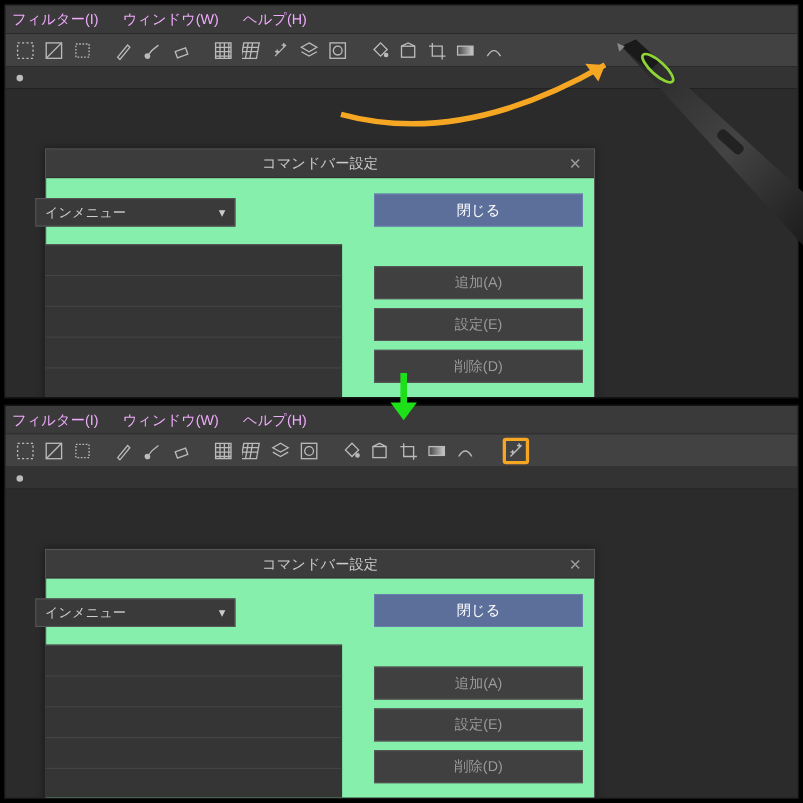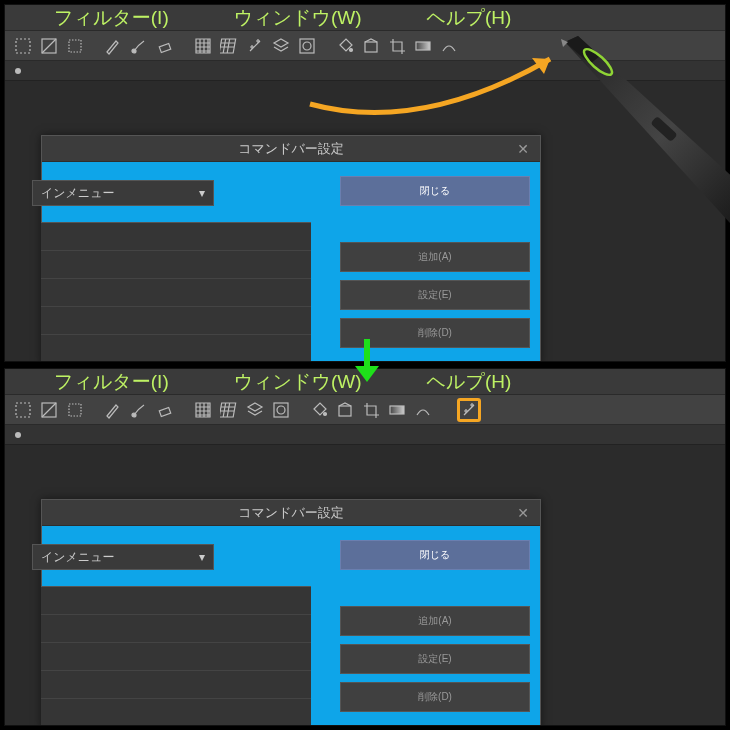--- a/index.html
+++ b/index.html
@@ -26,21 +26,21 @@
   
   .menubar {
     height: 26px;
     background: #3a3a3a;
     display: flex;
     align-items: center;
     padding: 0 6px;
     gap: 22px;
     border-bottom: 1px solid #2a2a2a;
   }
-  .menubar span { color: #bef264; font-size: 19px; margin-left: 43px; }
+  .menubar span { color: #f0abfc; font-size: 13px; }
 
   
   .toolbar {
     height: 30px;
     background: #424242;
     display: flex;
     align-items: center;
     padding: 0 6px;
     gap: 2px;
     border-bottom: 1px solid #2a2a2a;
@@ -105,21 +105,21 @@
     right: 8px; top: 4px;
     width: 18px; height: 18px;
     display: flex; align-items: center; justify-content: center;
     color: #999;
     cursor: pointer;
     font-size: 14px;
   }
   .dlg-body {
     position: relative;
     height: calc(100% - 26px);
-    background: #0ea5e9;
+    background: #86efac;
     padding-left: 32px;
   }
   .dropdown {
     position: absolute;
     left: -10px; top: 18px;
     width: 182px; height: 26px;
     background: #3a3a3a;
     border: 1px solid #555;
     display: flex; align-items: center;
     padding: 0 8px;
@@ -150,21 +150,21 @@
     gap: 8px;
   }
   .btn {
     height: 30px;
     background: #404040;
     border: 1px solid #555;
     display: flex;
     align-items: center;
     justify-content: center;
     color: #999;
-    font-size: 10px;
+    font-size: 13px;
     cursor: pointer;
   }
   .btn.primary {
     background: #5c6f9a;
     color: #fff;
     border-color: #6a7fb0;
   }
 
   
   .annotation {

